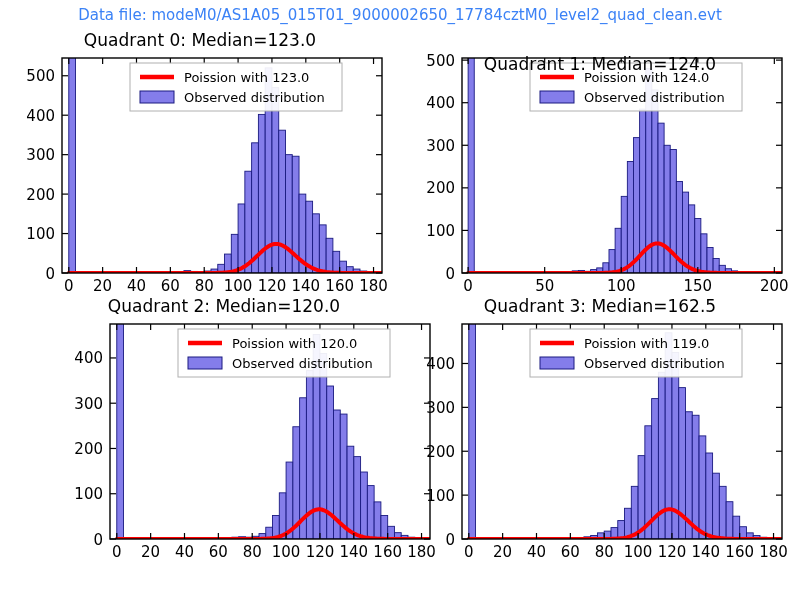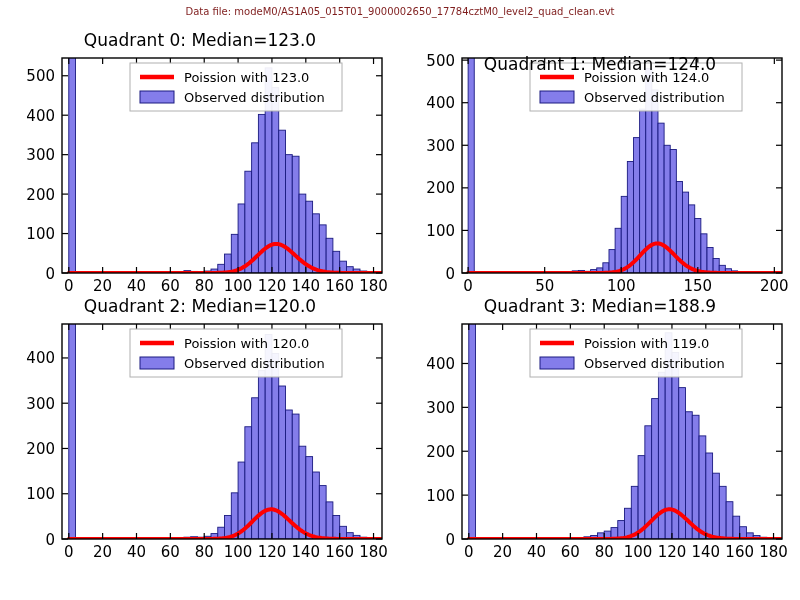--- a/index.html
+++ b/index.html
@@ -18,22 +18,22 @@
     width: 800px;
     height: 600px;
     background: #ffffff;
   }
   #suptitle {
     position: absolute;
     top: 6px;
     left: 0;
     width: 800px;
     text-align: center;
-    font-size: 10px;
-    color: #7f1d1d;
+    font-size: 15px;
+    color: #3b82f6;
     font-family: "DejaVu Sans", sans-serif;
     white-space: nowrap;
   }
   .panel {
     position: absolute;
     text-decoration: underline;
   }
   .panel-title {
     position: absolute;
     left: 0;
@@ -231,21 +231,21 @@
         <g>
           <rect x="130" y="33" width="212" height="48" fill="#ffffff" fill-opacity="0.92" stroke="#b0b0b0" stroke-width="1"></rect>
           <line x1="140" y1="47" x2="174" y2="47" stroke="#ff0000" stroke-width="4.5"></line>
           <text x="184" y="52" class="legendtext">Poission with 124.0</text>
           <rect x="140" y="61" width="34" height="12" fill="#7a72e8" fill-opacity="0.92" stroke="#1a1a80" stroke-width="1"></rect>
           <text x="184" y="72" class="legendtext">Observed distribution</text>
         </g>
       </svg>
   </div>
 
-  <div class="panel" style="left:0px;  top:296px; width:400px; height:270px;">
+  <div class="panel" style="left:0px;  top:296px; width:400px; height:270px;padding-left:48px;">
     <div class="panel-title" style="top:0px;">Quadrant 2: Median=120.0</div>
     <svg id="svg2" width="400" height="270">
         <defs>
           <clipPath id="clip-svg2">
             <rect x="62" y="28" width="320" height="215"></rect>
           </clipPath>
         </defs>
         <g clip-path="url(#clip-svg2)">
           <rect x="68.77248677248677" y="-10.4736842105263" width="6.772486772486772" height="253.4736842105263" fill="#7a72e8" stroke="#1a1a80" stroke-width="0.9" fill-opacity="0.92"></rect>
           <rect x="183.9047619047619" y="241.18947368421053" width="6.772486772486758" height="1.810526315789474" fill="#7a72e8" stroke="#1a1a80" stroke-width="0.9" fill-opacity="0.92"></rect>
@@ -328,21 +328,21 @@
           <rect x="130" y="33" width="212" height="48" fill="#ffffff" fill-opacity="0.92" stroke="#b0b0b0" stroke-width="1"></rect>
           <line x1="140" y1="47" x2="174" y2="47" stroke="#ff0000" stroke-width="4.5"></line>
           <text x="184" y="52" class="legendtext">Poission with 120.0</text>
           <rect x="140" y="61" width="34" height="12" fill="#7a72e8" fill-opacity="0.92" stroke="#1a1a80" stroke-width="1"></rect>
           <text x="184" y="72" class="legendtext">Observed distribution</text>
         </g>
       </svg>
   </div>
 
   <div class="panel" style="left:400px; top:296px; width:400px; height:270px;">
-    <div class="panel-title" style="top:0px;">Quadrant 3: Median=188.9</div>
+    <div class="panel-title" style="top:0px;">Quadrant 3: Median=162.5</div>
     <svg id="svg3" width="400" height="270">
         <defs>
           <clipPath id="clip-svg3">
             <rect x="62" y="28" width="320" height="215"></rect>
           </clipPath>
         </defs>
         <g clip-path="url(#clip-svg3)">
           <rect x="68.77248677248677" y="-9.295918367346957" width="6.772486772486772" height="252.29591836734696" fill="#7a72e8" stroke="#1a1a80" stroke-width="0.9" fill-opacity="0.92"></rect>
           <rect x="183.9047619047619" y="240.80612244897958" width="6.772486772486758" height="2.193877551020421" fill="#7a72e8" stroke="#1a1a80" stroke-width="0.9" fill-opacity="0.92"></rect>
           <rect x="190.67724867724866" y="239.48979591836735" width="6.772486772486786" height="3.5102040816326507" fill="#7a72e8" stroke="#1a1a80" stroke-width="0.9" fill-opacity="0.92"></rect>

